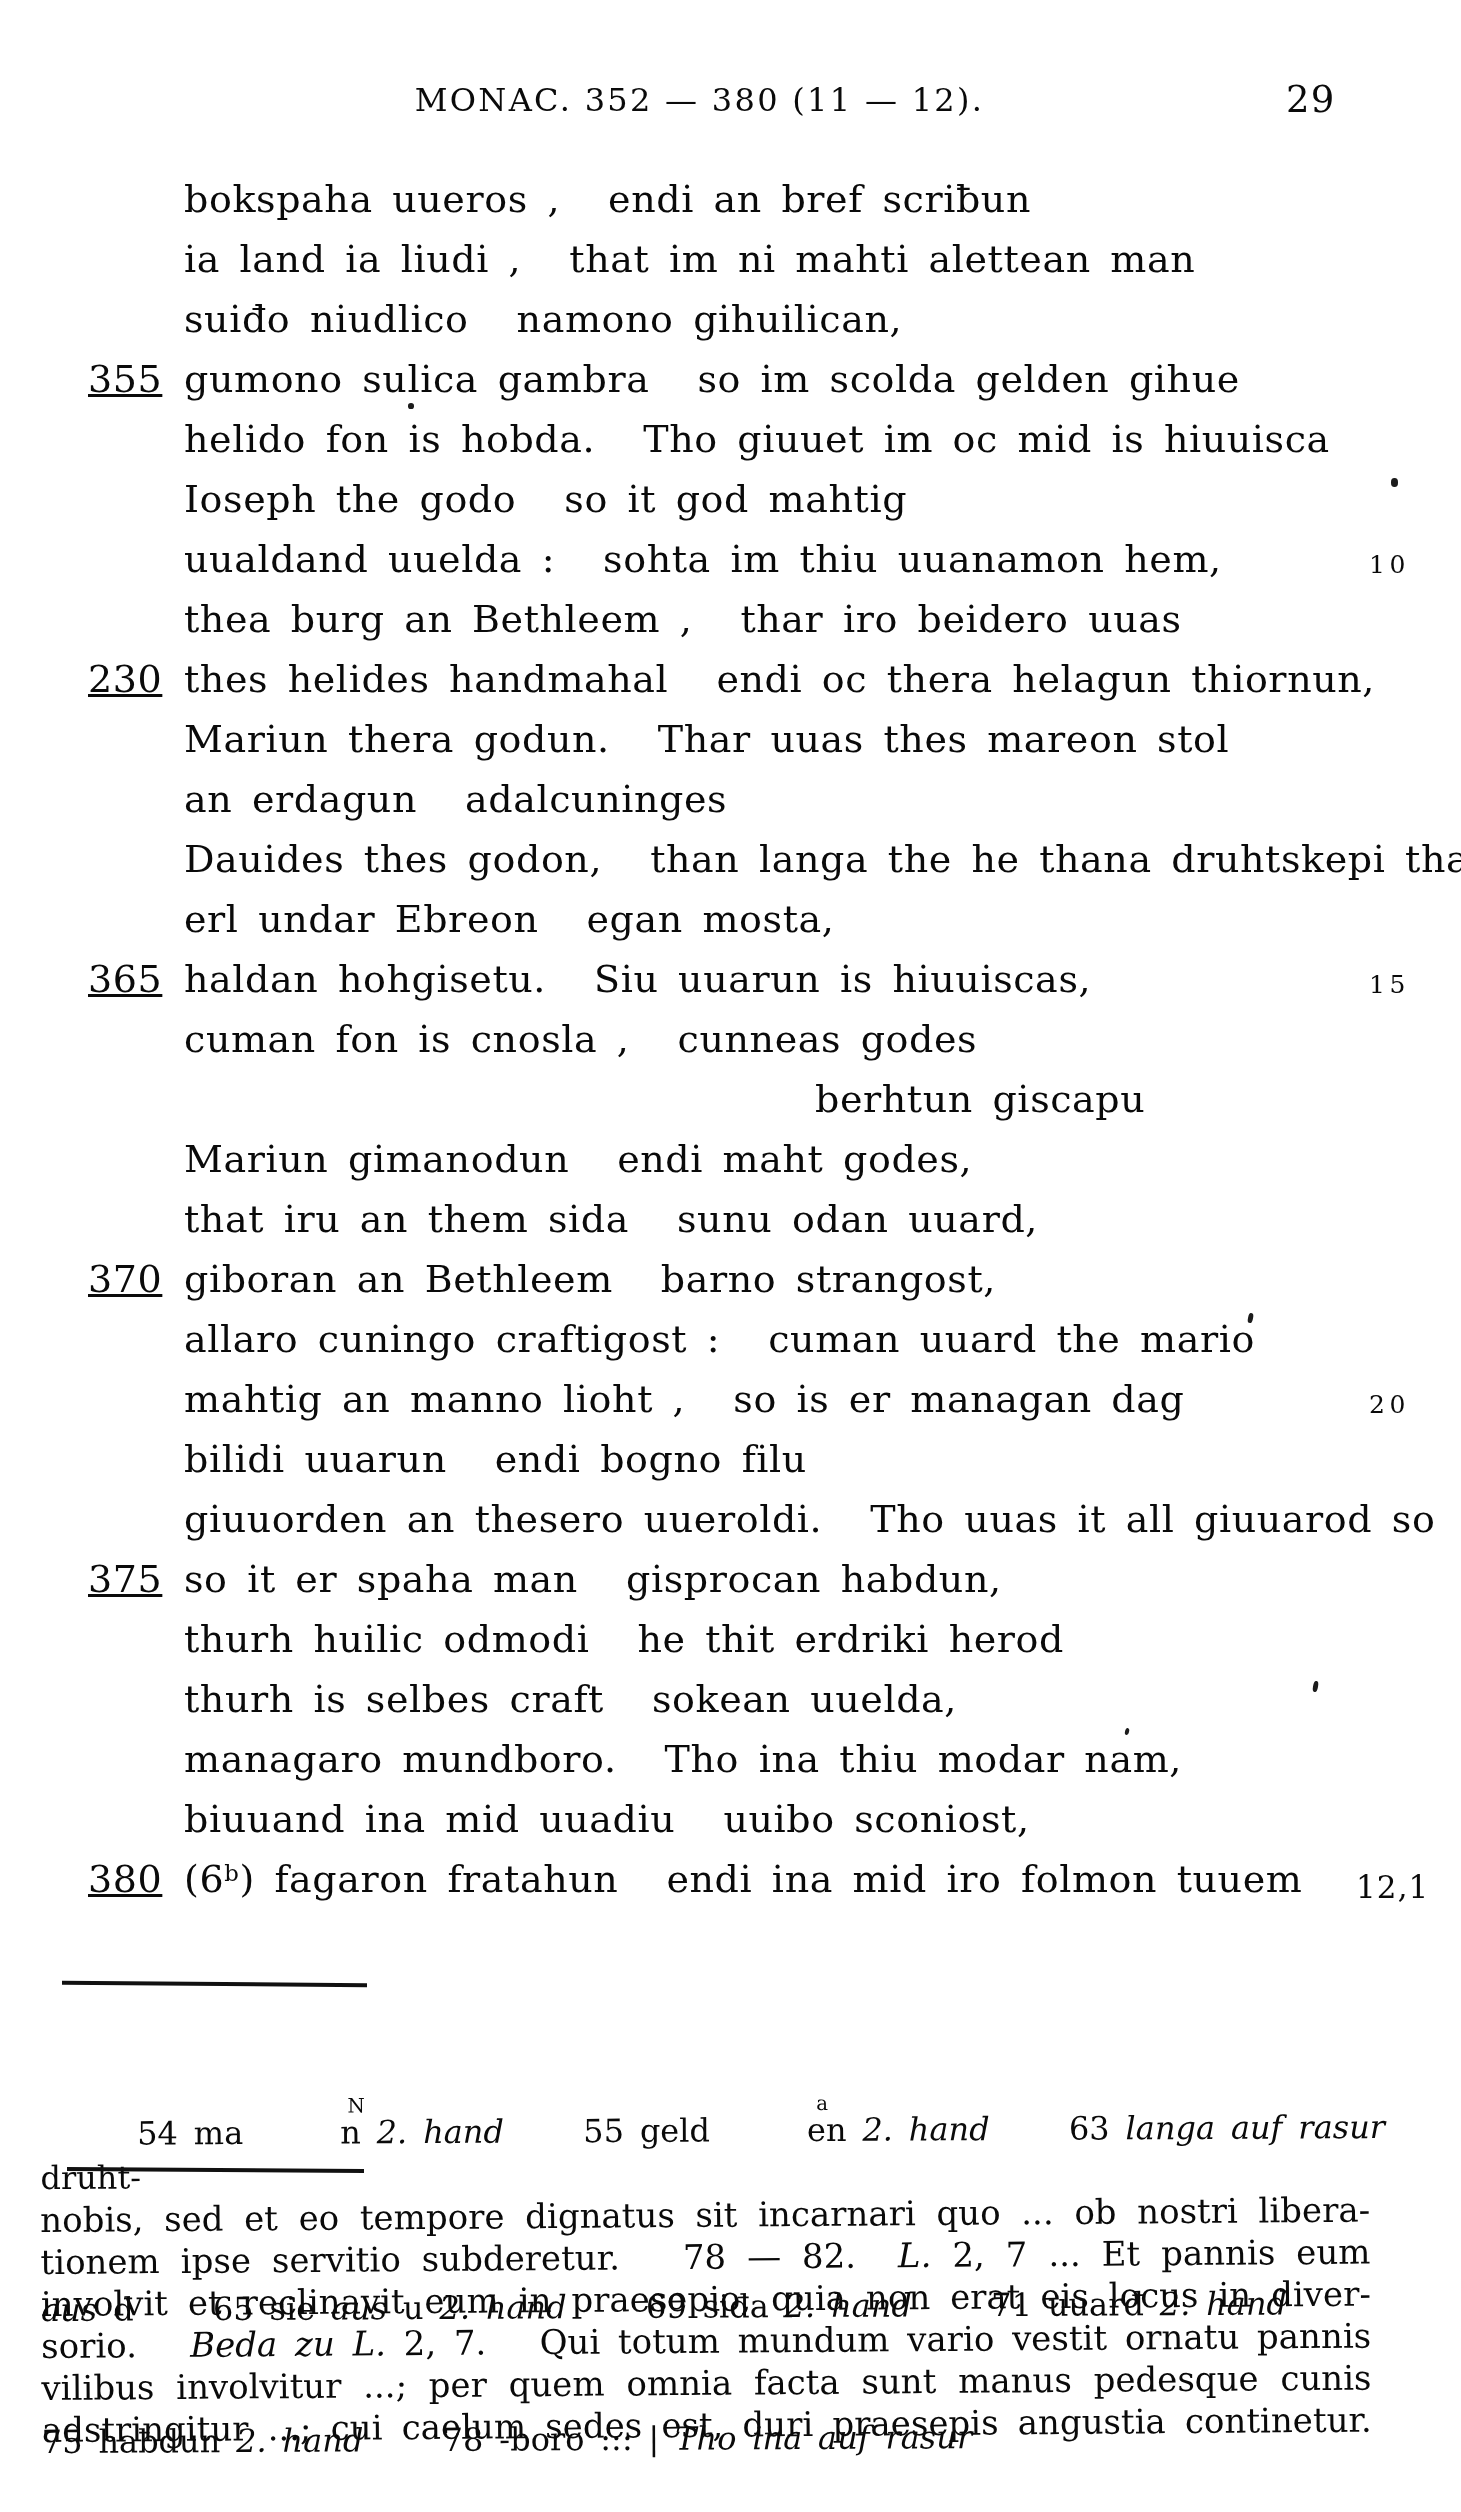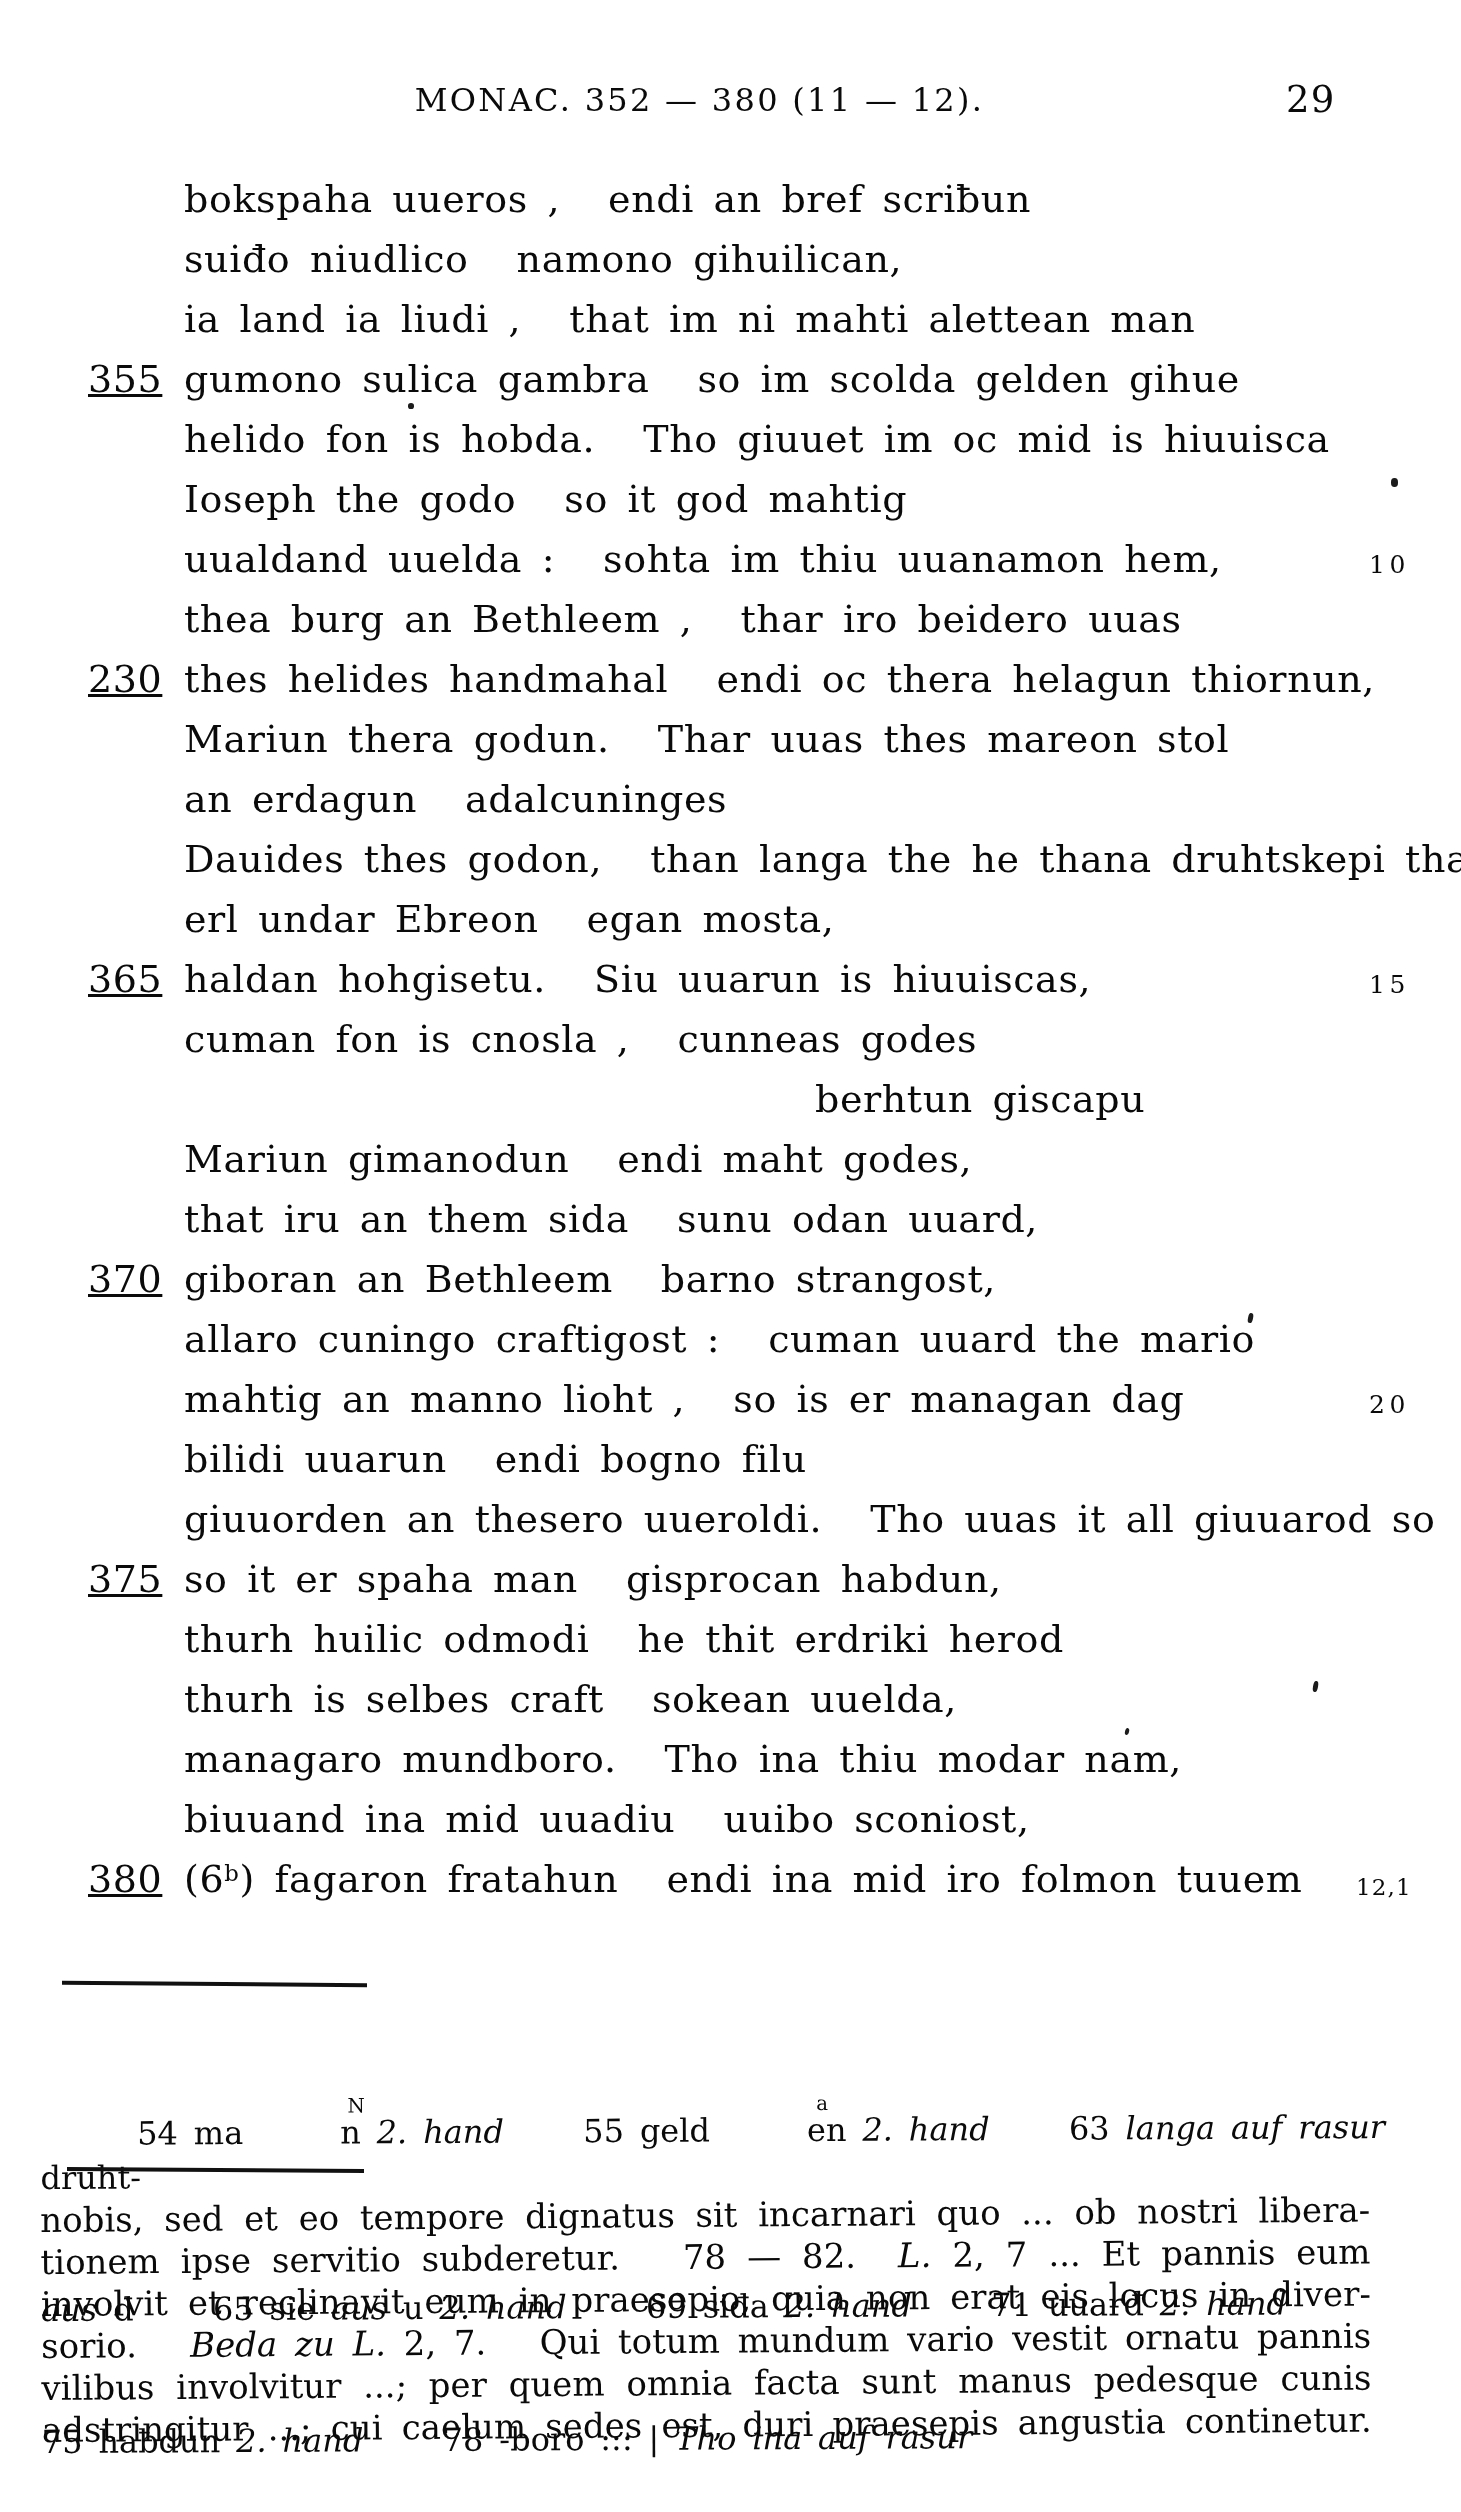--- a/index.html
+++ b/index.html
@@ -17,21 +17,21 @@
   .page-number{position:absolute;top:-3.4px;left:1286px;font-size:37px;letter-spacing:1.1px;}
   
   .verse{position:absolute;top:169px;left:0;width:1462px;
     font-size:38px;line-height:60px;word-spacing:6.9px;letter-spacing:0.6px;}
   .vline{position:relative;height:60px;white-space:nowrap;}
   .vnum{position:absolute;left:88px;top:0;text-decoration:underline;}
   .vtext{position:absolute;left:184px;top:0;}
   .hb{margin-left:48px;}
   .vline.only-b .hb{margin-left:631px;}
   .vmargin{position:absolute;left:1369px;top:5.7px;font-size:25px;letter-spacing:4.6px;}
-  .vmargin.fitte-ref{left:1356px;top:8px;font-size:23px;letter-spacing:1.1px;}
+  .vmargin.fitte-ref{left:1356px;top:8px;font-size:31px;letter-spacing:1.1px;}
   
   .apparatus{position:absolute;left:41px;top:2024px;width:1359px;
     font-size:32px;line-height:44px;word-spacing:5.7px;white-space:pre-wrap;
     transform:rotate(-0.3deg);transform-origin:left center;}
   .app-line.l1{text-indent:97px;}
   
   .rule{position:absolute;background:#111;height:4px;}
   .rule1{left:62px;top:1982px;width:305px;transform:rotate(0.5deg);}
   .rule2{left:67px;top:2168px;width:297px;transform:rotate(0.4deg);}
   
@@ -64,26 +64,26 @@
   </div>
 
   <div class="verse">
     <div class="vline">
         <span class="vnum"></span>
         <span class="vtext"><span class="ha"><span>bokspaha uueros ,</span></span><span class="hb"><span>endi an bref scriƀun</span></span></span>
         <span class="vmargin"></span>
       </div>
     <div class="vline">
         <span class="vnum"></span>
+        <span class="vtext"><span class="ha"><span>ia land ia liudi ,</span></span><span class="hb"><span>that im ni mahti alettean man</span></span></span>
+        <span class="vmargin"></span>
+      </div>
+    <div class="vline">
+        <span class="vnum"></span>
         <span class="vtext"><span class="ha"><span>suiđo niudlico</span></span><span class="hb"><span>namono gihuilican,</span></span></span>
-        <span class="vmargin"></span>
-      </div>
-    <div class="vline">
-        <span class="vnum"></span>
-        <span class="vtext"><span class="ha"><span>ia land ia liudi ,</span></span><span class="hb"><span>that im ni mahti alettean man</span></span></span>
         <span class="vmargin"></span>
       </div>
     <div class="vline">
         <span class="vnum">355</span>
         <span class="vtext"><span class="ha"><span>gumono sulica gambra</span></span><span class="hb"><span>so im scolda gelden gihue</span></span></span>
         <span class="vmargin"></span>
       </div>
     <div class="vline">
         <span class="vnum"></span>
         <span class="vtext"><span class="ha"><span>helido fon is hobda.</span></span><span class="hb"><span>Tho giuuet im oc mid is hiuuisca</span></span></span>

